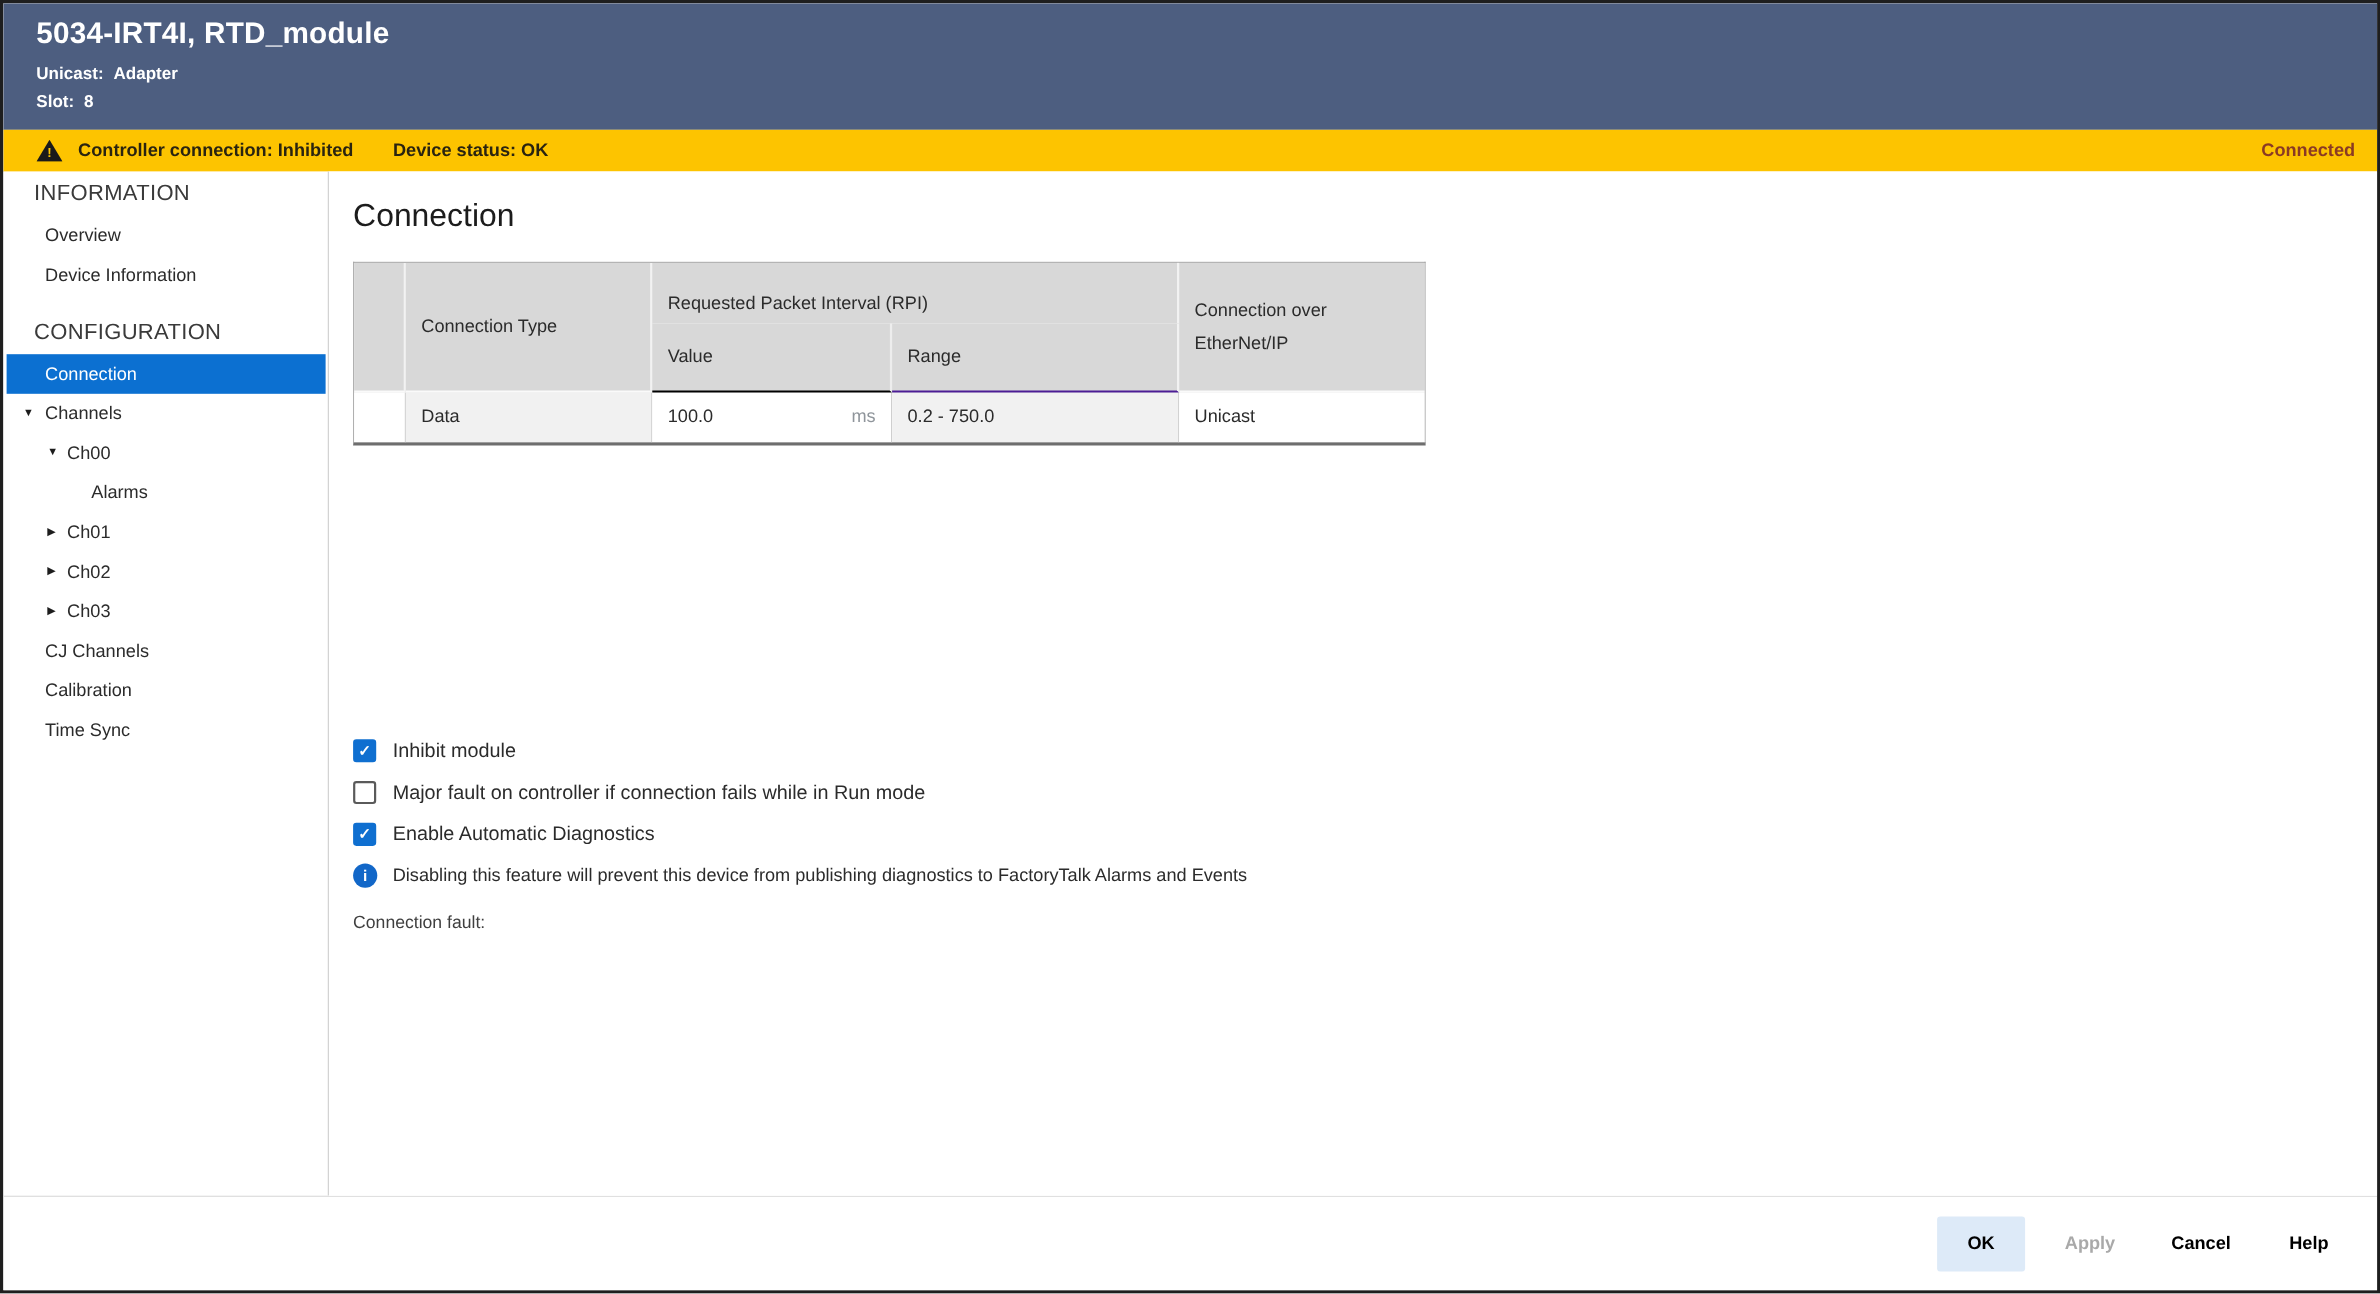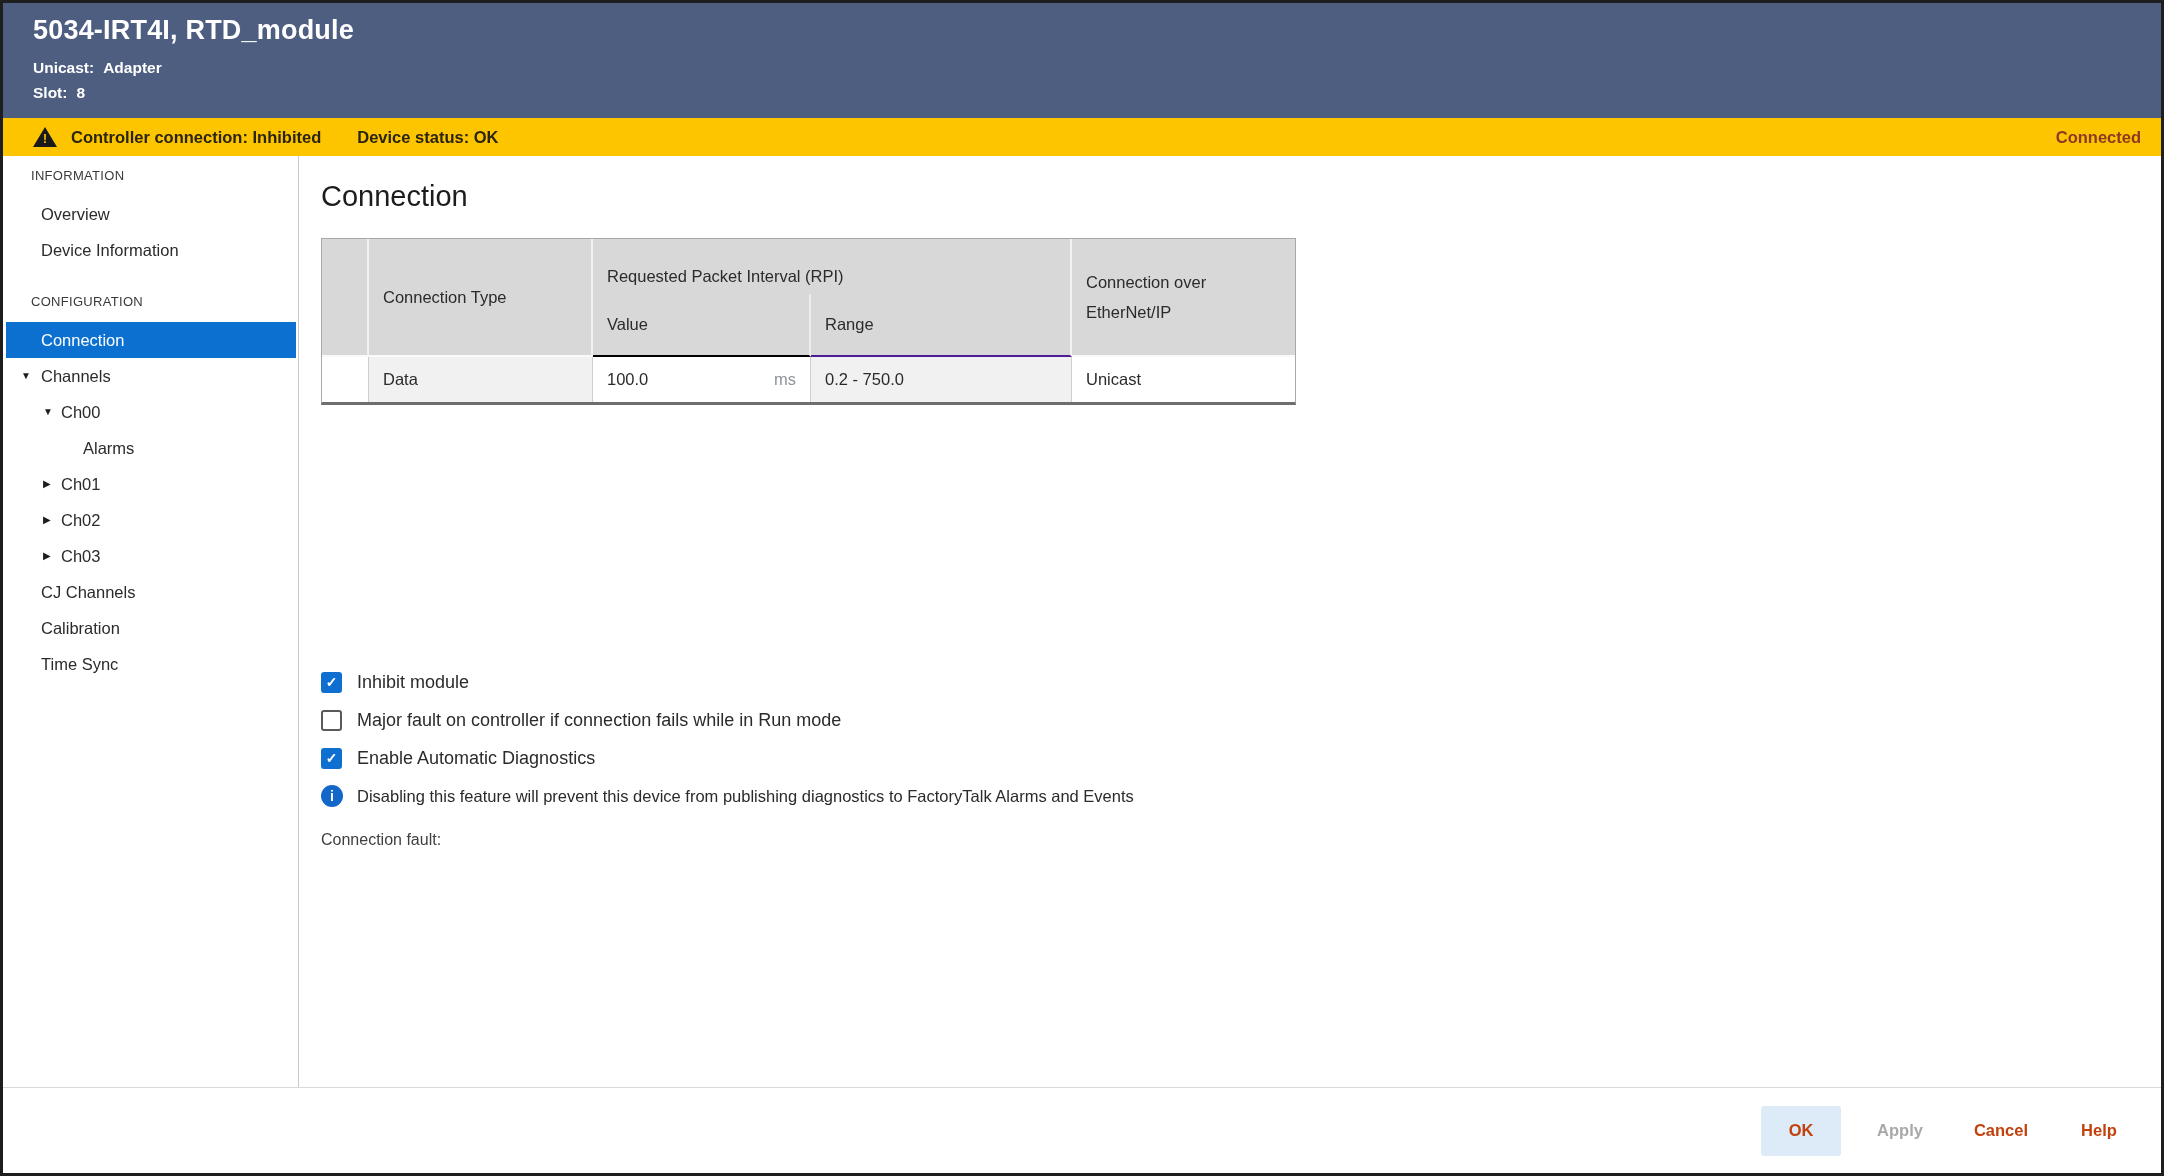--- a/index.html
+++ b/index.html
@@ -29,21 +29,21 @@
               padding-bottom:2px; margin-right:14px; flex-shrink:0; }
   .device-status { margin-left:36px; }
   .spacer { flex:1; }
   .connected { color:#8a3a24; font-weight:600; }
 
   
   .body { flex:1; display:flex; min-height:0; background:#fff; }
 
   
   .sidebar { width:296px; flex:0 0 296px; border-right:1px solid #c9c9c9; padding-top:6px; }
-  .nav-header { height:28px; line-height:28px; padding-left:28px; font-size:13px;
+  .nav-header { height:28px; line-height:28px; padding-left:28px; font-size:20px;
                 color:#3a3a3a; letter-spacing:0.3px; margin-bottom:6px; }
   .nav-header.config { margin-top:20px; }
   .nav-item { height:36px; line-height:36px; padding-left:38px; font-size:16.5px;
               color:#2b2b2b; position:relative; cursor:default; white-space:nowrap; }
   .nav-item.selected { background:#0c70d1; color:#fff; margin:0 2px 0 3px; padding-left:35px; }
   .nav-item.lvl1 { padding-left:58px; }
   .nav-item.lvl2 { padding-left:80px; }
   .tri { position:absolute; font-size:10px; color:#1c1c1c; top:0; }
   .tri.pos-a { left:18px; }
   .tri.pos-b { left:40px; }
@@ -85,21 +85,21 @@
   .info-row { display:flex; align-items:center; gap:14px; height:38px; }
   .info-icon { width:22px; height:22px; border-radius:50%; background:#1267c8; color:#fff;
                display:flex; align-items:center; justify-content:center;
                font-size:14px; font-weight:bold; font-family:"Liberation Serif", serif; flex-shrink:0; }
   .info-text { font-size:16.5px; color:#2b2b2b; }
   .fault-label { margin-top:16px; font-size:16px; color:#3f3f3f; }
 
   
   .footer { height:86px; flex:0 0 86px; border-top:1px solid #d9d9d9; background:#fff;
             display:flex; align-items:center; justify-content:flex-end; gap:24px; padding-right:30px; }
-  .btn { font-size:16.5px; font-weight:600; color:#c2410c; background:transparent; border:none;
+  .btn { font-size:16.5px; font-weight:600; color:#000000; background:transparent; border:none;
          text-align:center; cursor:pointer; padding:0; }
   .btn.ok { background:#ddeaf8; width:80px; height:50px; border-radius:3px; }
   .btn.apply { color:#a9a9a9; width:70px; }
   .btn.cancel { width:84px; }
   .btn.help { width:64px; }
 </style>
 </head>
 <body>
 
 <div class="window">

